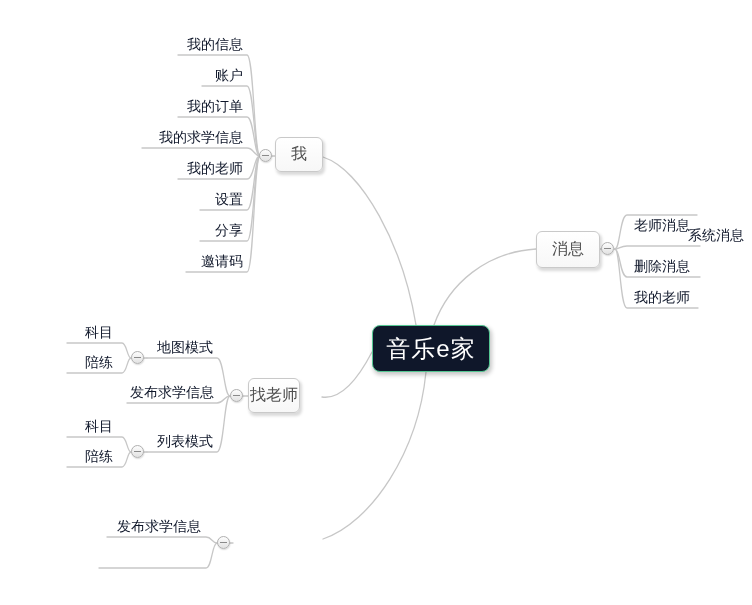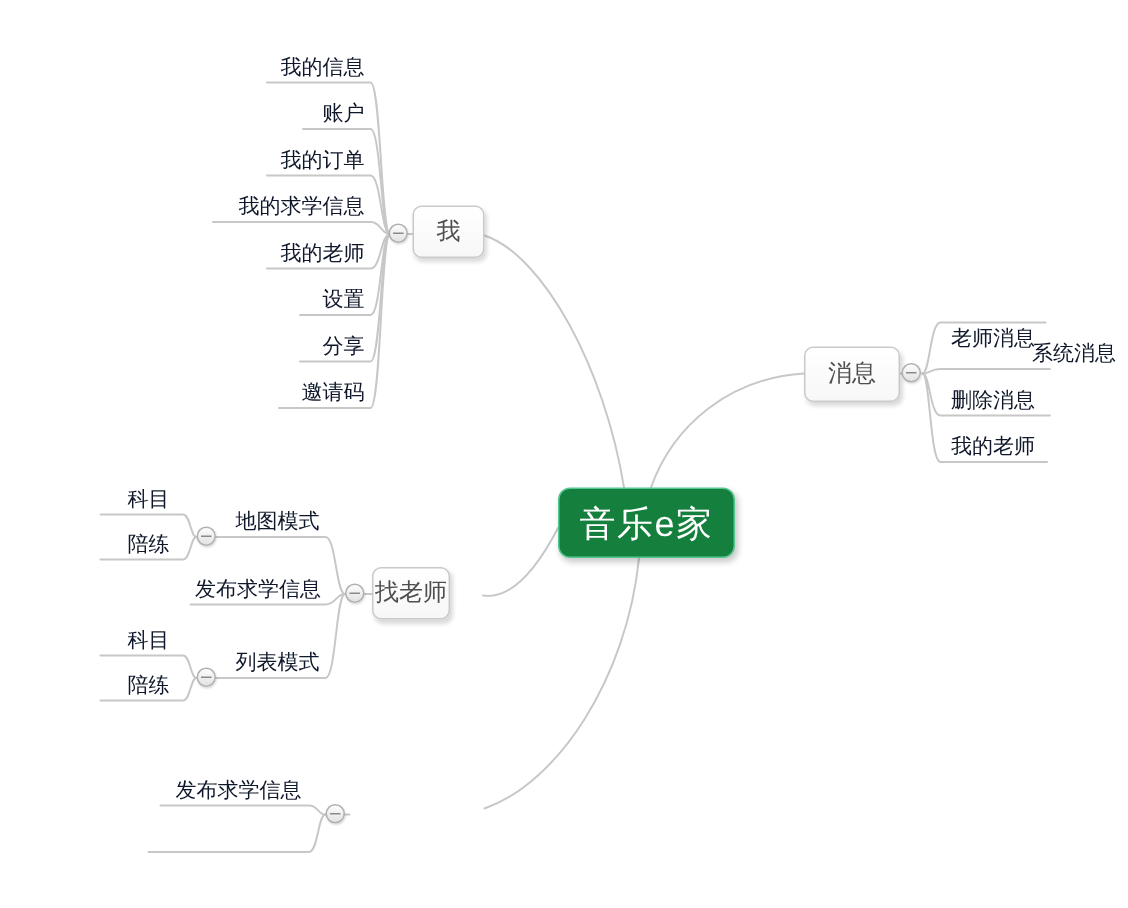--- a/index.html
+++ b/index.html
@@ -38,21 +38,21 @@
     color: #4f4f4f;
     font-size: 16px;
     cursor: default;
   }
 
   .root-box {
     position: absolute;
     display: flex;
     align-items: center;
     justify-content: center;
-    background: #15803d;
+    background: #0f172a;
     border: 1px solid #55c793;
     border-radius: 8px;
     box-shadow: 1.5px 2.5px 4px rgba(0,0,0,0.22);
     color: #ffffff;
     font-size: 24px;
     letter-spacing: 1px;
   }
 
   .leaf {
     position: absolute;

